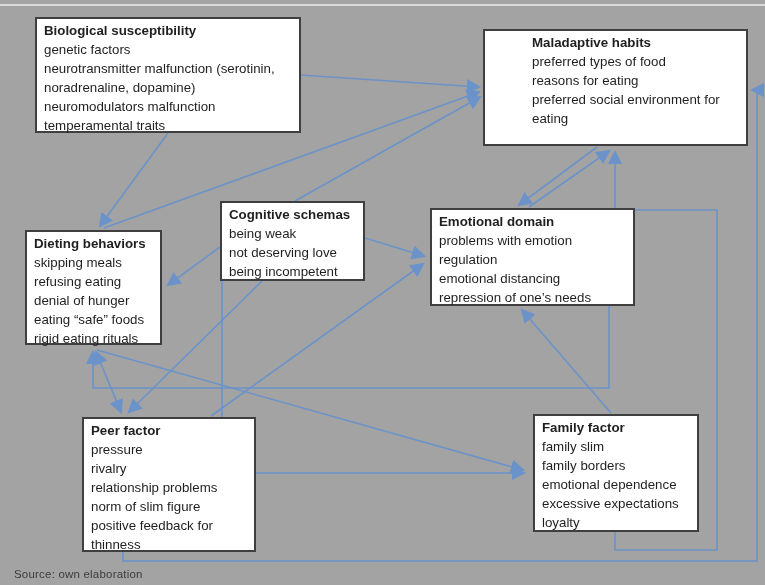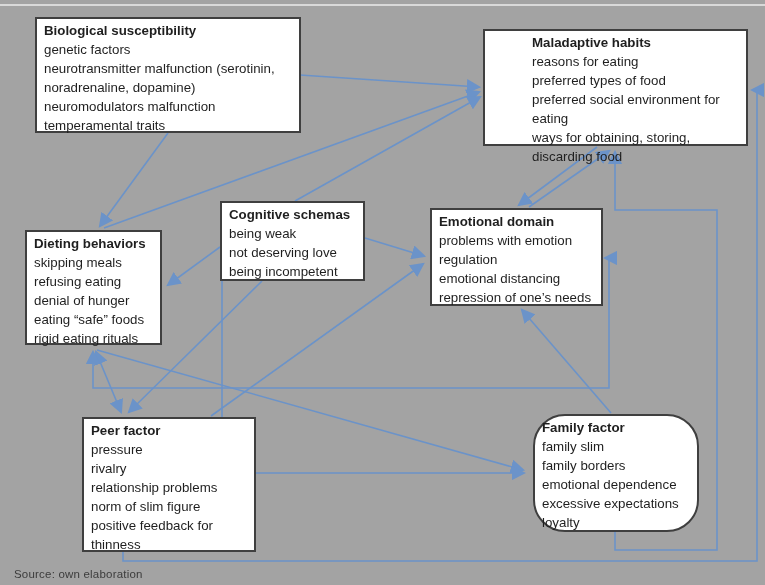--- a/index.html
+++ b/index.html
@@ -12,23 +12,23 @@
   .dbox{
     position:absolute;background:#ffffff;border:2px solid #3f3f3f;z-index:2;
     box-sizing:border-box;padding:2px 4px 0 7px;font-size:13.3px;line-height:19px;
   }
   .btitle{font-weight:bold;}
   .bitem{font-weight:normal;}
   #box-biological{left:35px;top:17px;width:266px;height:116px;}
   #box-maladaptive{left:483px;top:29px;width:265px;height:117px;padding-left:47px;}
   #box-cognitive{left:220px;top:201px;width:145px;height:80px;}
   #box-dieting{left:25px;top:230px;width:137px;height:115px;}
-  #box-emotional{left:430px;top:208px;width:173px;height:98px;}
+  #box-emotional{left:430px;top:208px;width:205px;height:98px;}
   #box-peer{left:36px;top:417px;width:174px;height:135px;margin-left:46px;}
-  #box-family{left:533px;top:414px;width:166px;height:118px;border-radius:32px;}
+  #box-family{left:533px;top:414px;width:166px;height:118px;}
   #source-note{
     position:absolute;left:14px;top:568px;font-size:11.5px;
     color:#3c3c3c;z-index:2;letter-spacing:0.2px;
   }
 </style>
 </head>
 <body>
 
 <div id="stage">
   <div id="top-rule"></div>
@@ -62,24 +62,23 @@
 
   <div class="dbox" id="box-biological">
       <div class="btitle">Biological susceptibility</div>
       <div class="bitem">genetic factors</div>
       <div class="bitem">neurotransmitter malfunction (serotinin, noradrenaline, dopamine)</div>
       <div class="bitem">neuromodulators malfunction</div>
       <div class="bitem">temperamental traits</div>
     </div>
   <div class="dbox" id="box-maladaptive">
       <div class="btitle">Maladaptive habits</div>
+      <div class="bitem">preferred types of food</div>
       <div class="bitem">reasons for eating</div>
-      <div class="bitem">preferred types of food</div>
       <div class="bitem">preferred social environment for eating</div>
-      <div class="bitem">ways for obtaining, storing, discarding food</div>
     </div>
   <div class="dbox" id="box-dieting">
       <div class="btitle">Dieting behaviors</div>
       <div class="bitem">skipping meals</div>
       <div class="bitem">refusing eating</div>
       <div class="bitem">denial of hunger</div>
       <div class="bitem">eating “safe” foods</div>
       <div class="bitem">rigid eating rituals</div>
     </div>
   <div class="dbox" id="box-cognitive">

